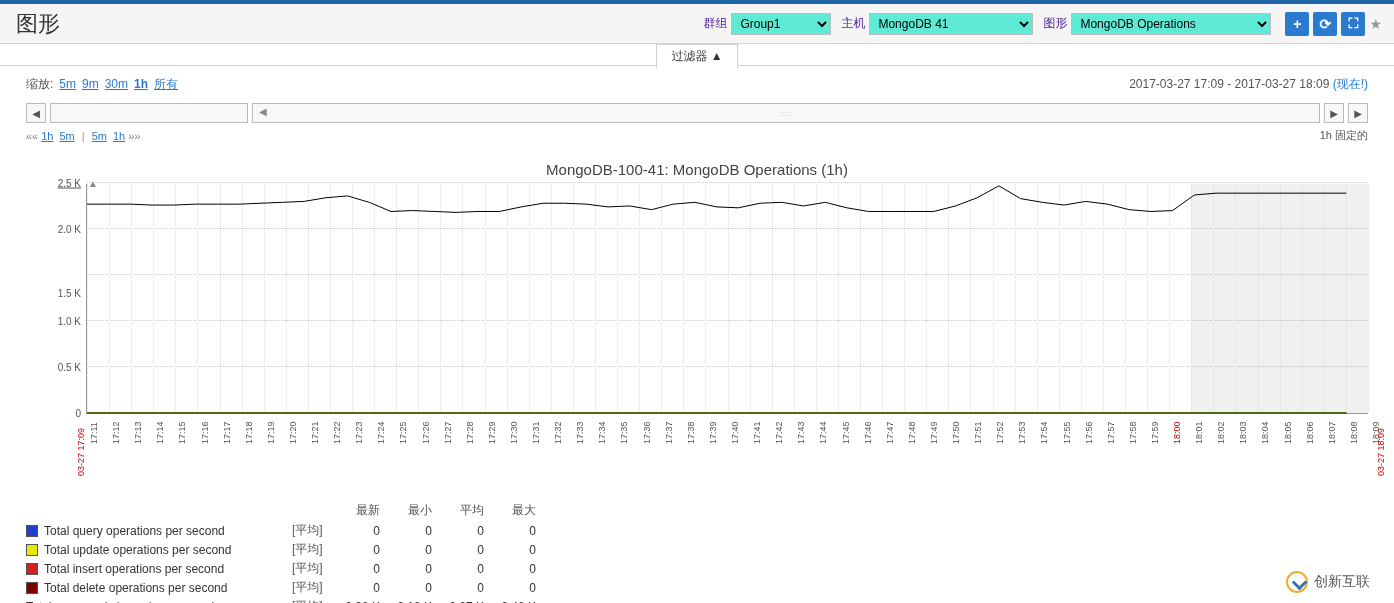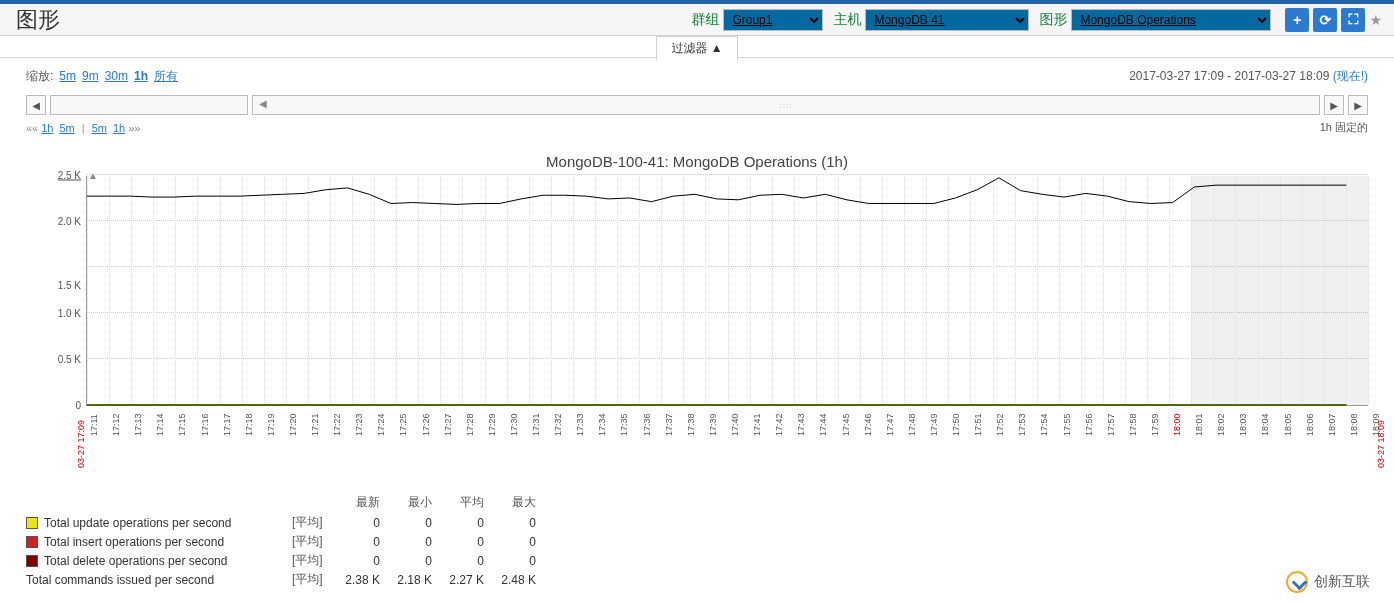--- a/index.html
+++ b/index.html
@@ -1,23 +1,23 @@
 <!DOCTYPE html>
 <html><head>
 <meta charset="utf-8">
 <style>
 * { box-sizing: border-box; margin: 0; padding: 0; }
 body { font-family: Arial, "Microsoft YaHei", sans-serif; font-size: 12px; color: #333; background: #fff; width: 1394px; }
 .topbar { height: 4px; background: #1f65a8; }
-.header { display: flex; align-items: center; padding: 6px 12px 6px 16px; background: #f5f5f5; border-bottom: 1px solid #d4d4d4; height: 32px; }
+.header { display: flex; align-items: center; padding: 6px 12px 6px 16px; background: #f5f5f5; border-bottom: 1px solid #d4d4d4; height: 40px; }
 .header h1 { font-size: 22px; font-weight: normal; color: #333; }
 .header .spacer { flex: 1; }
 .sel-group { display: flex; align-items: center; gap: 4px; margin-right: 10px; }
-.sel-label { color: #15803d; font-size: 14px; }
-select { height: 22px; border: 1px solid #bbb; background: #0369a1; font-size: 12px; padding: 0 4px; text-decoration: underline; }
+.sel-label { color: #4c1d95; font-size: 12px; }
+select { height: 22px; border: 1px solid #bbb; background: #5eead4; font-size: 12px; padding: 0 4px; }
 .btn-icon { width: 24px; height: 24px; background: #2a7ad0; color: #fff; border: none; display: inline-flex; align-items: center; justify-content: center; cursor: pointer; border-radius: 2px; margin-left: 4px; font-size: 14px; font-weight: bold; }
 .filter-tab-wrap { text-align: center; border-bottom: 1px solid #d0d0d0; background: #fff; height: 22px; position: relative; }
 .filter-tab { display: inline-block; border: 1px solid #d0d0d0; border-bottom-color: #fff; background: #fff; padding: 3px 14px; position: relative; top: 0px; font-size: 12px; color: #333; cursor: pointer; }
 .content { padding: 10px 26px; }
 .controls-row { display: flex; align-items: baseline; height: 20px; }
 .zoom-label { color: #555; margin-right: 6px; }
 .zoom-link { color: #2a7ad0; text-decoration: underline; margin-right: 6px; cursor: pointer; }
 .zoom-link.sel { font-weight: bold; }
 .time-range { margin-left: auto; color: #555; font-size: 12px; }
 .time-range .now { color: #2a7ad0; cursor: pointer; }
@@ -274,20 +274,28 @@
           <th></th>
           <th></th>
           <th>最新</th>
           <th>最小</th>
           <th>平均</th>
           <th>最大</th>
         </tr>
       </thead>
     <tbody id="legend-body">
         <tr class="legend-row">
+          <td class="name"><span class="swatch" style="background:#2040d0"></span>Total query operations per second</td>
+          <td class="type">[平均]</td>
+          <td>0</td>
+          <td>0</td>
+          <td>0</td>
+          <td>0</td>
+        </tr>
+        <tr class="legend-row">
           <td class="name"><span class="swatch" style="background:#e8e800"></span>Total update operations per second</td>
           <td class="type">[平均]</td>
           <td>0</td>
           <td>0</td>
           <td>0</td>
           <td>0</td>
         </tr>
         <tr class="legend-row">
           <td class="name"><span class="swatch" style="background:#d02020"></span>Total insert operations per second</td>
           <td class="type">[平均]</td>

